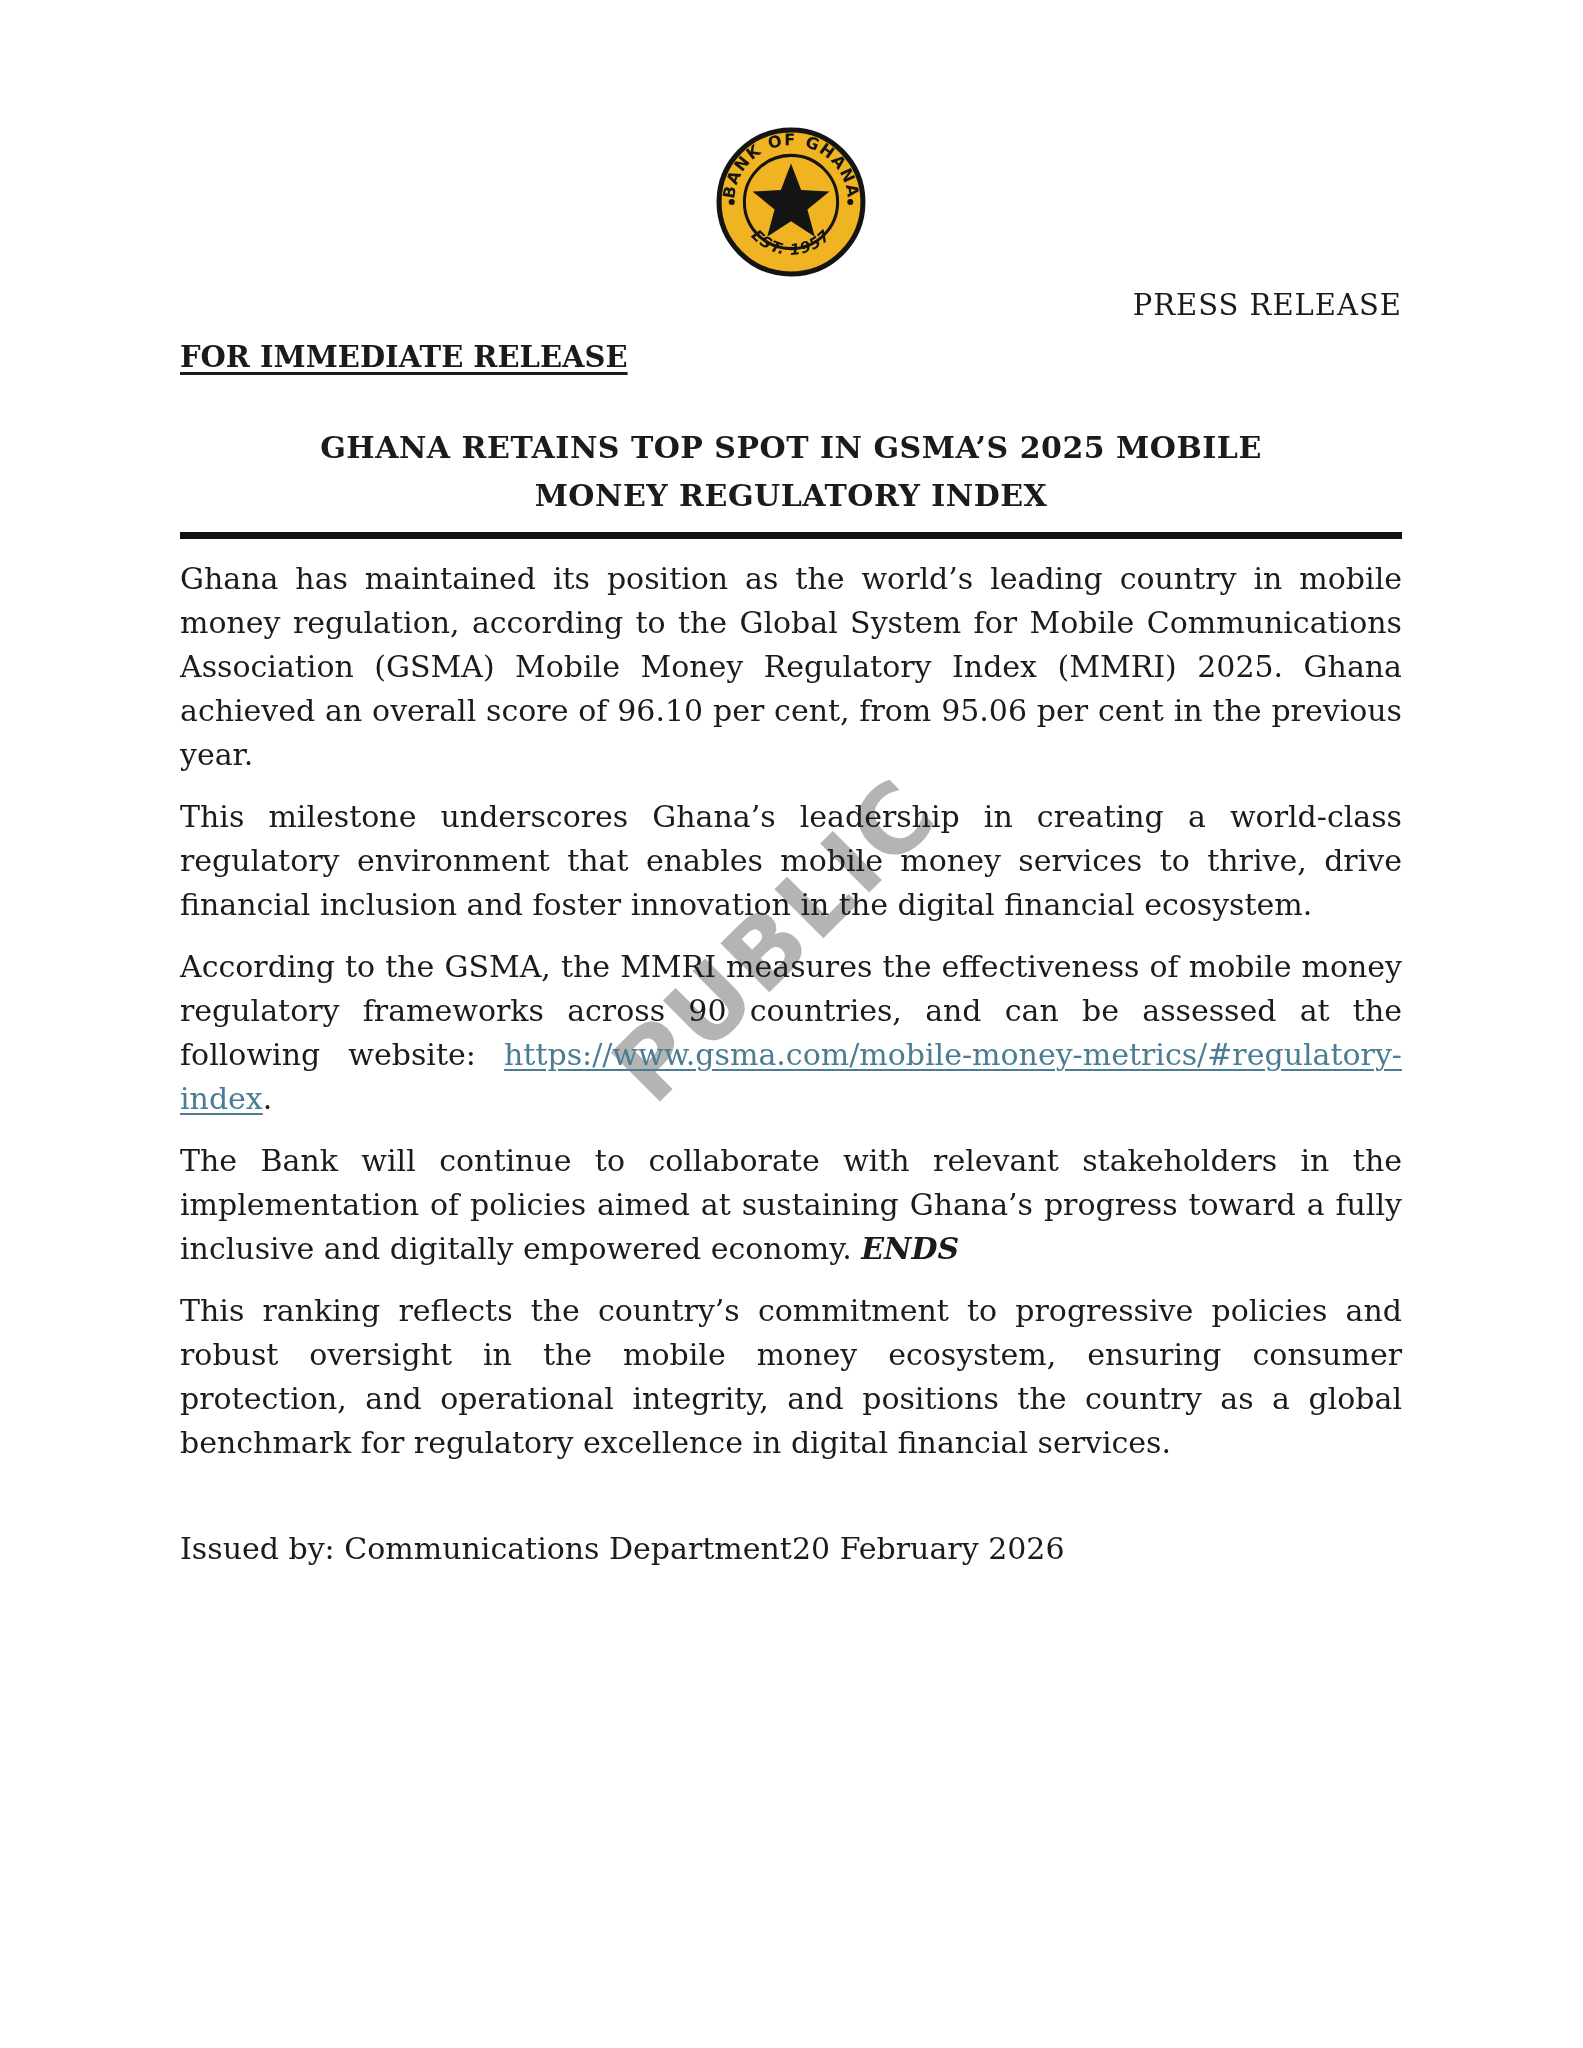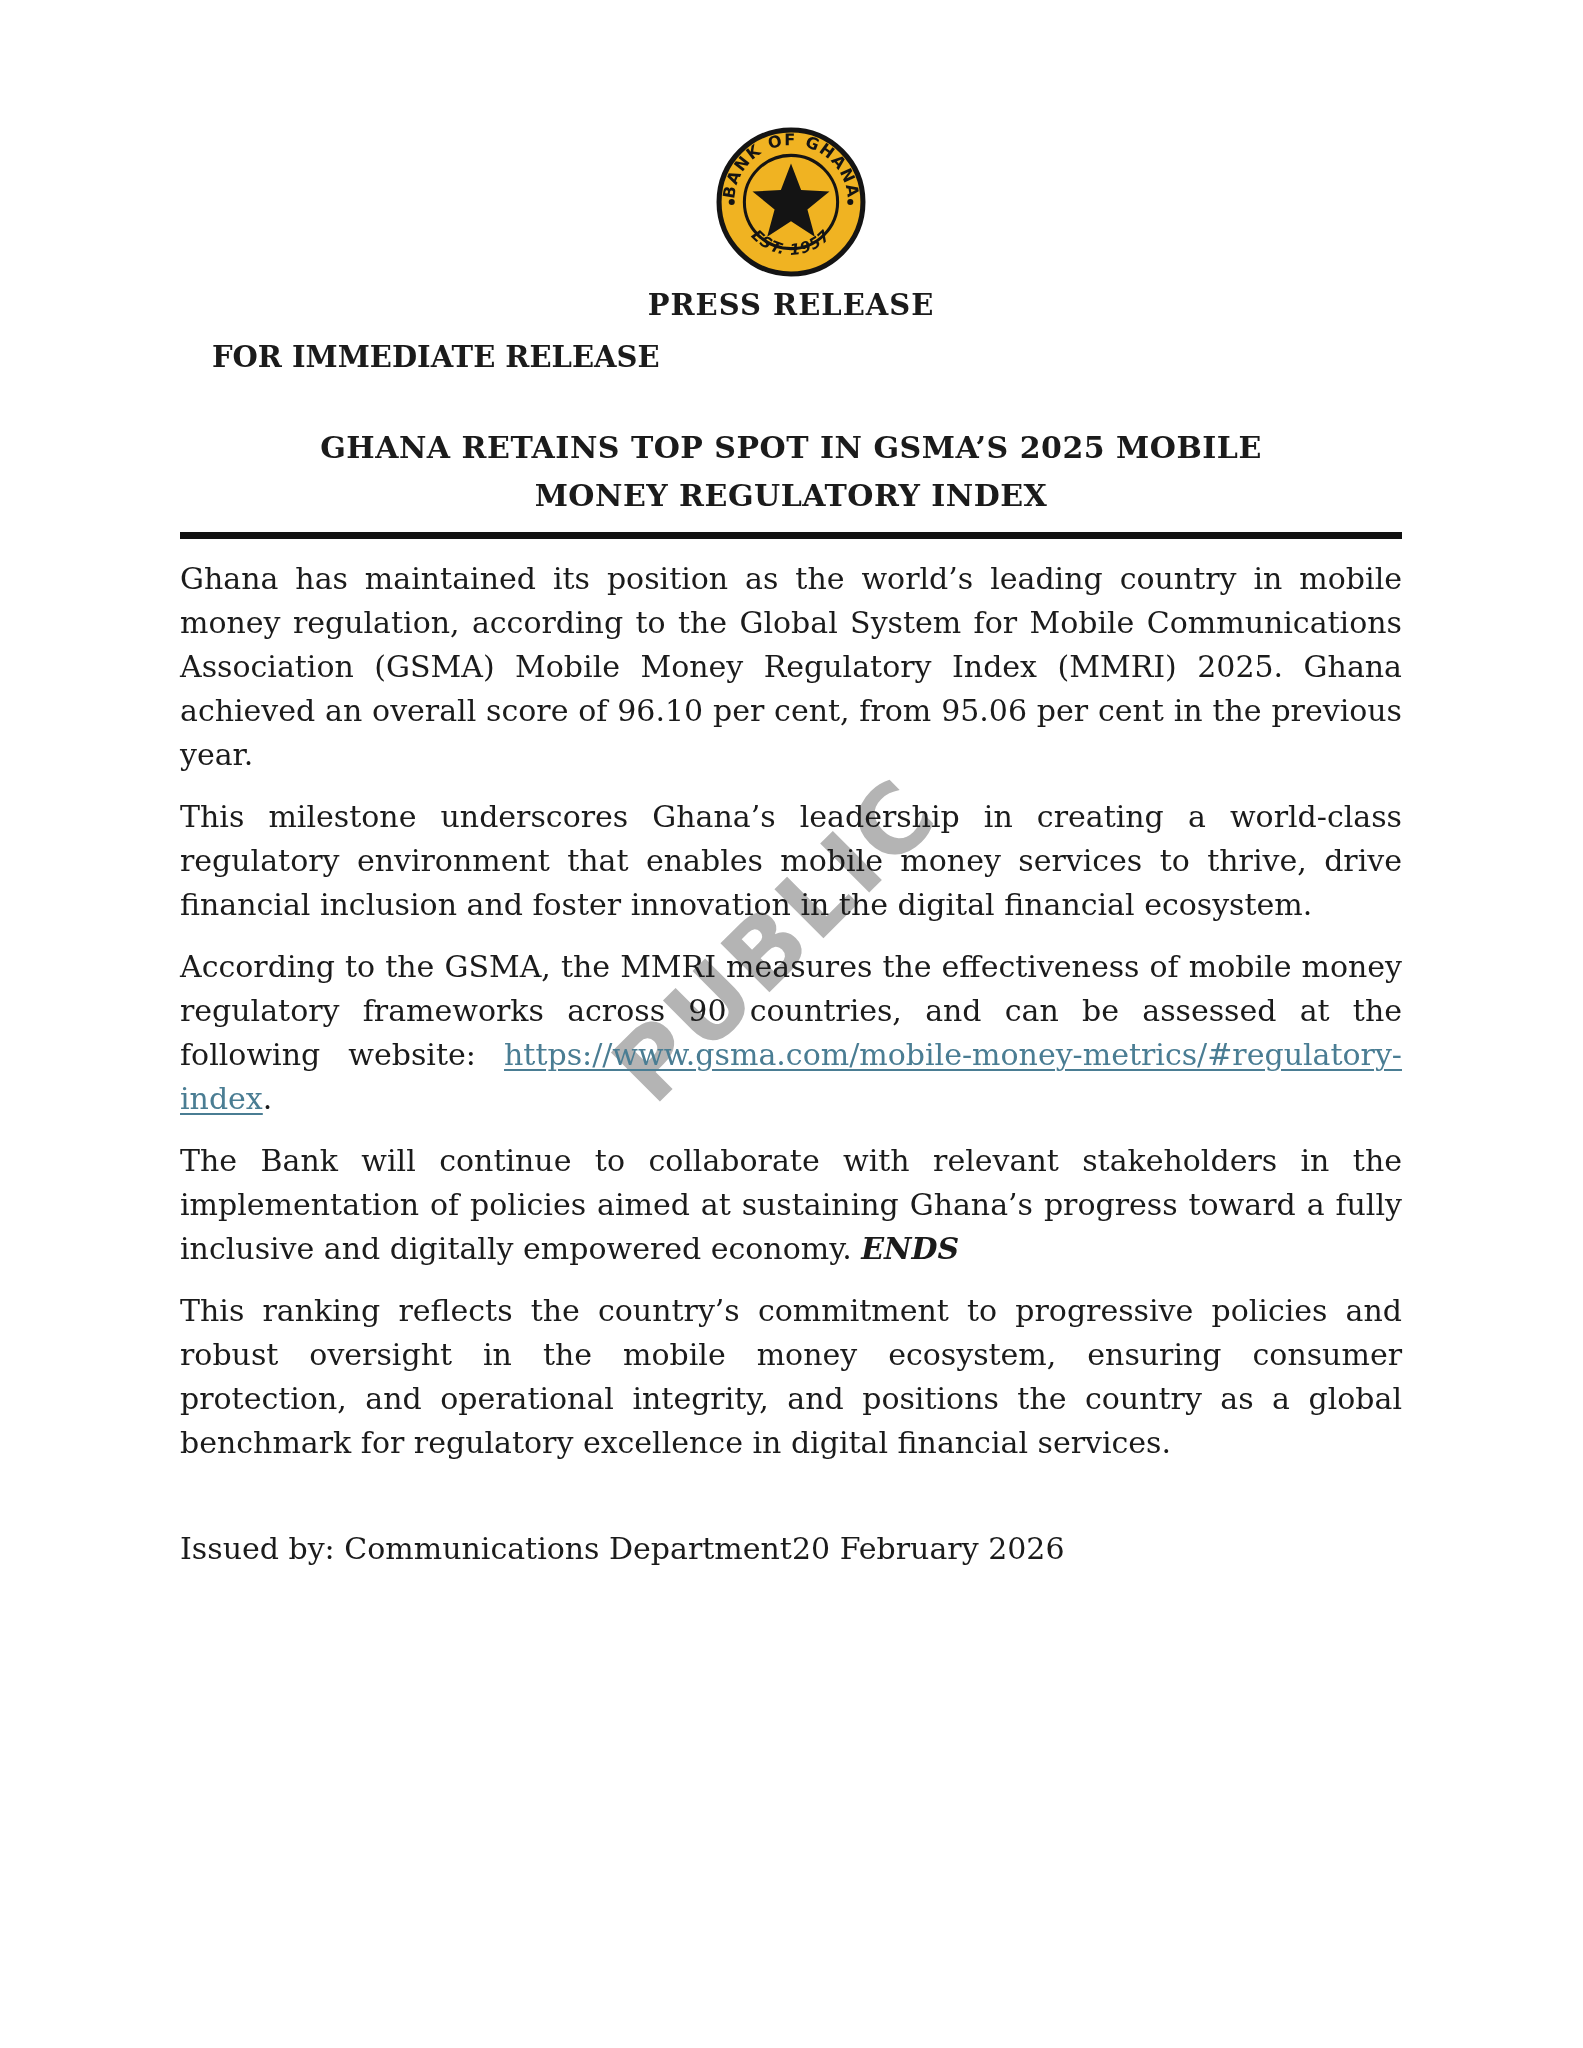--- a/index.html
+++ b/index.html
@@ -29,34 +29,34 @@
   .content{
     position:absolute;
     left:180px;top:0;
     width:1222px;
     z-index:1;
   }
   .logo-wrap{padding-top:126px;text-align:center;}
   .logo-wrap svg{display:inline-block;}
   .press-release{
     margin-top:6px;
-    text-align:center;
-    font-weight:bold;
+    text-align:right;
+    font-weight:normal;
     font-size:29px;
     line-height:34px;
     letter-spacing:1px;
   }
   .fir{
     margin-top:18px;
     font-weight:bold;
     font-size:29px;
     line-height:34px;
+    text-decoration:underline;
     text-decoration-thickness:3px;
     text-underline-offset:5px;
-    margin-left:32px;
   }
   .title{
     margin:50px auto 0 auto;
     max-width:1010px;
     text-align:center;
     font-weight:bold;
     font-size:30px;
     line-height:48px;
     letter-spacing:0.5px;
   }

